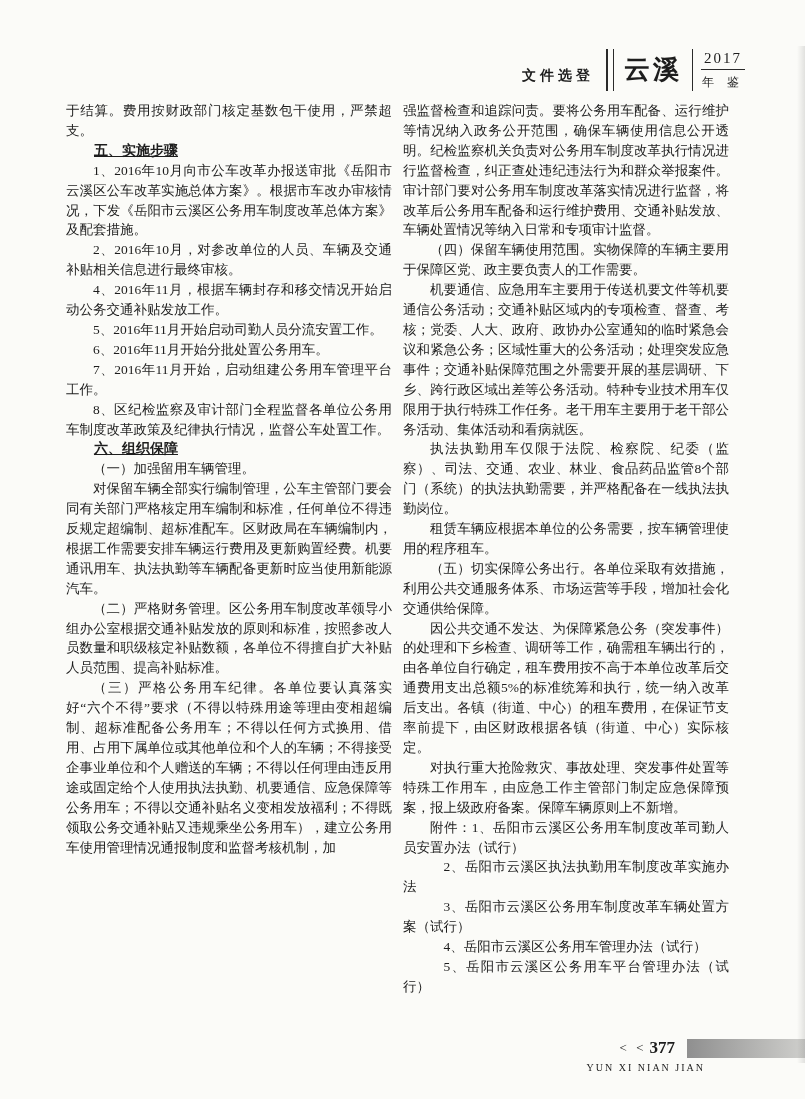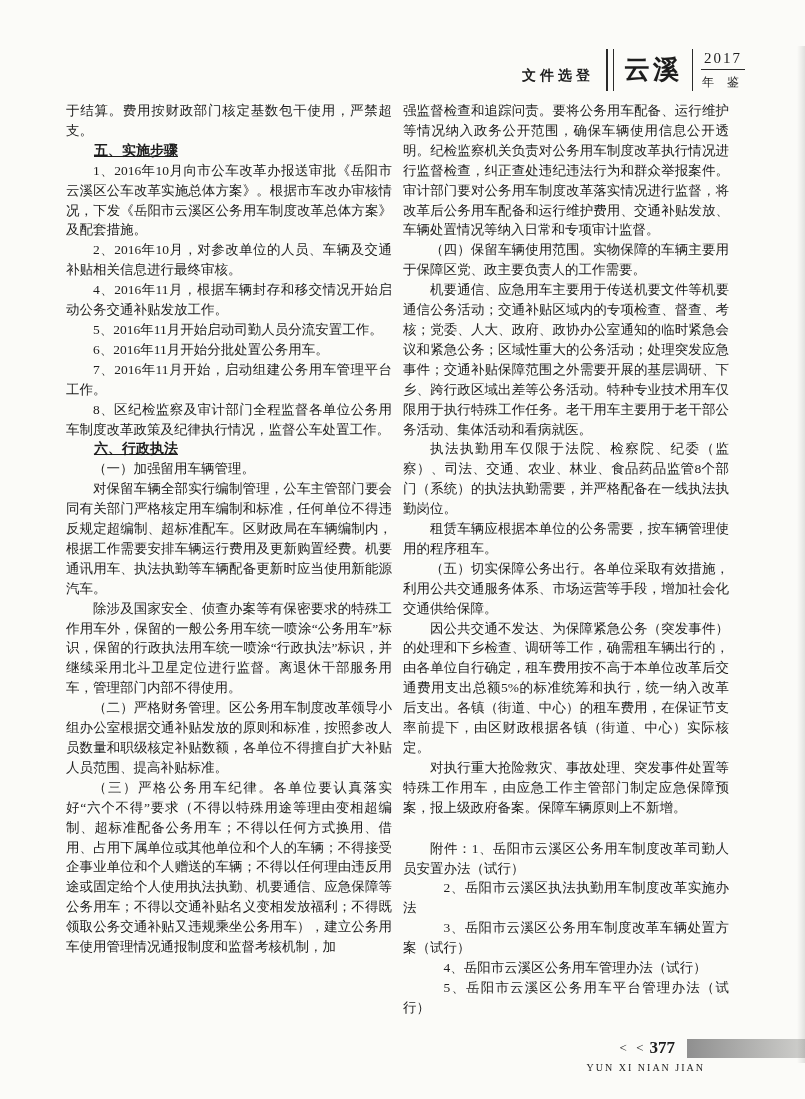--- a/index.html
+++ b/index.html
@@ -52,21 +52,21 @@
     text-align: justify;
   }
   p.para { margin: 0; }
   p.plain { text-indent: 0; }
   p.indent { text-indent: 2em; }
   p.heading {
     text-indent: 2em;
     font-family: "Liberation Sans", sans-serif;
     font-weight: bold; font-size: 14px; text-decoration: underline;
   }
-  p.attach-first { text-indent: 2em; margin-top: 21px; }
+  p.attach-first { text-indent: 2em; }
   p.attach { text-indent: 3em; }
 
   
   .pageno-row {
     position: absolute; right: 0; top: 1038px;
     display: flex; align-items: center;
   }
   .page-marker { font-size: 13px; letter-spacing: 3px; color: #222; }
   .page-number { font-size: 17px; font-weight: bold; margin: 0 4px 0 3px; }
   .grey-bar {
@@ -103,24 +103,23 @@
   <section class="col" id="col-left">
       <p class="para plain">于结算。费用按财政部门核定基数包干使用，严禁超支。</p>
       <p class="para heading">五、实施步骤</p>
       <p class="para indent">1、2016年10月向市公车改革办报送审批《岳阳市云溪区公车改革实施总体方案》。根据市车改办审核情况，下发《岳阳市云溪区公务用车制度改革总体方案》及配套措施。</p>
       <p class="para indent">2、2016年10月，对参改单位的人员、车辆及交通补贴相关信息进行最终审核。</p>
       <p class="para indent">4、2016年11月，根据车辆封存和移交情况开始启动公务交通补贴发放工作。</p>
       <p class="para indent">5、2016年11月开始启动司勤人员分流安置工作。</p>
       <p class="para indent">6、2016年11月开始分批处置公务用车。</p>
       <p class="para indent">7、2016年11月开始，启动组建公务用车管理平台工作。</p>
       <p class="para indent">8、区纪检监察及审计部门全程监督各单位公务用车制度改革政策及纪律执行情况，监督公车处置工作。</p>
-      <p class="para heading">六、行政执法</p>
+      <p class="para heading">六、组织保障</p>
       <p class="para indent">（一）加强留用车辆管理。</p>
       <p class="para indent">对保留车辆全部实行编制管理，公车主管部门要会同有关部门严格核定用车编制和标准，任何单位不得违反规定超编制、超标准配车。区财政局在车辆编制内，根据工作需要安排车辆运行费用及更新购置经费。机要通讯用车、执法执勤等车辆配备更新时应当使用新能源汽车。</p>
-      <p class="para indent">除涉及国家安全、侦查办案等有保密要求的特殊工作用车外，保留的一般公务用车统一喷涂“公务用车”标识，保留的行政执法用车统一喷涂“行政执法”标识，并继续采用北斗卫星定位进行监督。离退休干部服务用车，管理部门内部不得使用。</p>
       <p class="para indent">（二）严格财务管理。区公务用车制度改革领导小组办公室根据交通补贴发放的原则和标准，按照参改人员数量和职级核定补贴数额，各单位不得擅自扩大补贴人员范围、提高补贴标准。</p>
       <p class="para indent">（三）严格公务用车纪律。各单位要认真落实好“六个不得”要求（不得以特殊用途等理由变相超编制、超标准配备公务用车；不得以任何方式换用、借用、占用下属单位或其他单位和个人的车辆；不得接受企事业单位和个人赠送的车辆；不得以任何理由违反用途或固定给个人使用执法执勤、机要通信、应急保障等公务用车；不得以交通补贴名义变相发放福利；不得既领取公务交通补贴又违规乘坐公务用车），建立公务用车使用管理情况通报制度和监督考核机制，加</p>
     </section>
   <section class="col" id="col-right">
       <p class="para plain">强监督检查和追踪问责。要将公务用车配备、运行维护等情况纳入政务公开范围，确保车辆使用信息公开透明。纪检监察机关负责对公务用车制度改革执行情况进行监督检查，纠正查处违纪违法行为和群众举报案件。审计部门要对公务用车制度改革落实情况进行监督，将改革后公务用车配备和运行维护费用、交通补贴发放、车辆处置情况等纳入日常和专项审计监督。</p>
       <p class="para indent">（四）保留车辆使用范围。实物保障的车辆主要用于保障区党、政主要负责人的工作需要。</p>
       <p class="para indent">机要通信、应急用车主要用于传送机要文件等机要通信公务活动；交通补贴区域内的专项检查、督查、考核；党委、人大、政府、政协办公室通知的临时紧急会议和紧急公务；区域性重大的公务活动；处理突发应急事件；交通补贴保障范围之外需要开展的基层调研、下乡、跨行政区域出差等公务活动。特种专业技术用车仅限用于执行特殊工作任务。老干用车主要用于老干部公务活动、集体活动和看病就医。</p>
       <p class="para indent">执法执勤用车仅限于法院、检察院、纪委（监察）、司法、交通、农业、林业、食品药品监管8个部门（系统）的执法执勤需要，并严格配备在一线执法执勤岗位。</p>
       <p class="para indent">租赁车辆应根据本单位的公务需要，按车辆管理使用的程序租车。</p>
       <p class="para indent">（五）切实保障公务出行。各单位采取有效措施，利用公共交通服务体系、市场运营等手段，增加社会化交通供给保障。</p>

